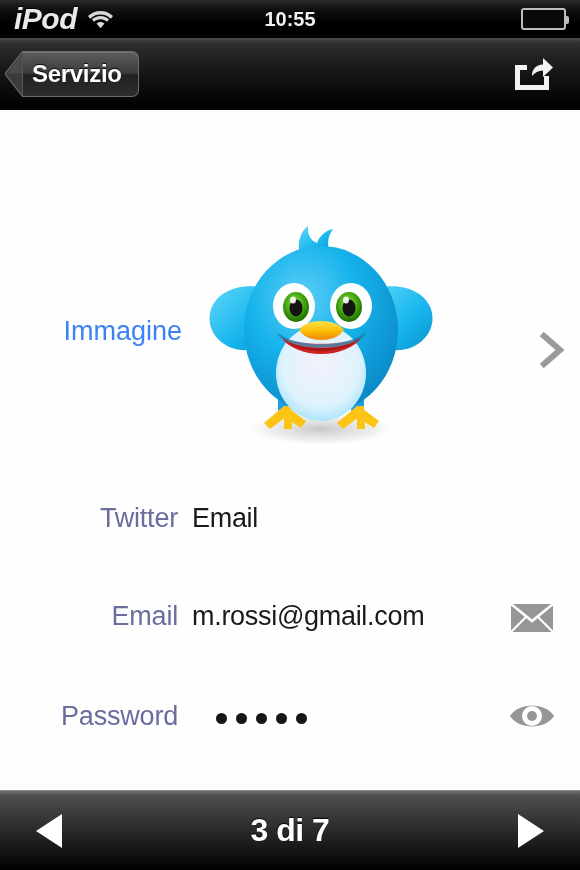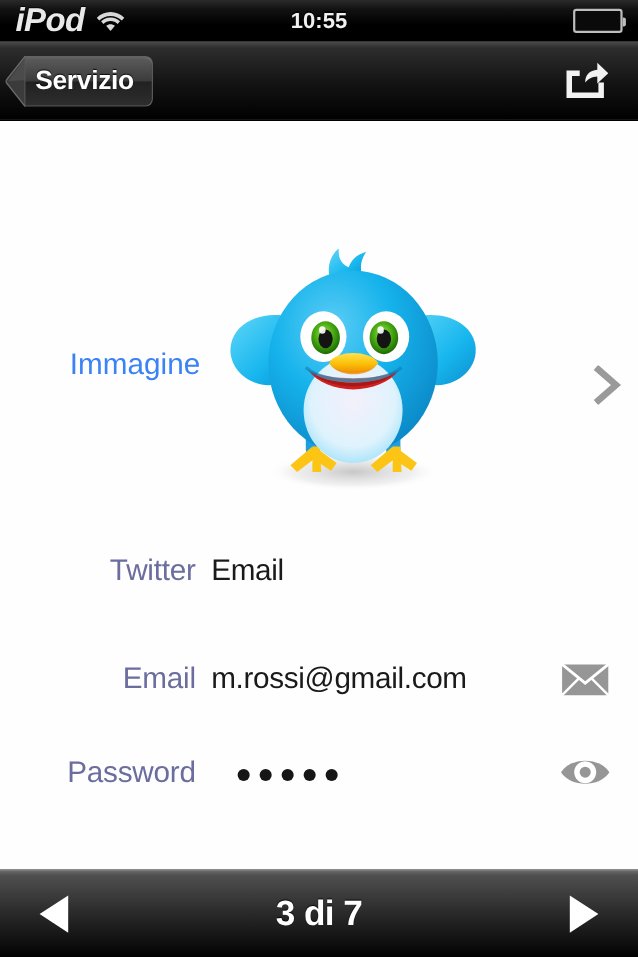--- a/index.html
+++ b/index.html
@@ -77,21 +77,21 @@
   .row { position:absolute; left:0; width:580px; display:flex; align-items:center; }
   .lbl-col {
     width:192px; text-align:right; padding-right:14px;
     color:#6b6d9e; font-size:27px; letter-spacing:-0.2px;
   }
   .val-col { color:#1a1a1a; font-size:27px; letter-spacing:-0.3px; }
 
   .row-servizio { top:32px; height:52px; }
   .row-username { top:382px; height:52px; }
   .row-email    { top:480px; height:52px; }
-  .row-password { top:566px; height:52px;gap:24px; }
+  .row-password { top:580px; height:52px;gap:24px; }
 
   .pw-dots { display:flex; align-items:center; gap:9px; padding-top:4px; }
   .pw-dots i { width:11px; height:11px; border-radius:50%; background:#161616; display:block; }
   .img-label {
     position:absolute; left:4px; top:206px; width:192px; text-align:right;
     padding-right:14px; color:#3b82f6; font-size:27px;
   }
   .bird-wrap {
     position:absolute; left:196px; top:100px; width:250px; height:250px;
   }

